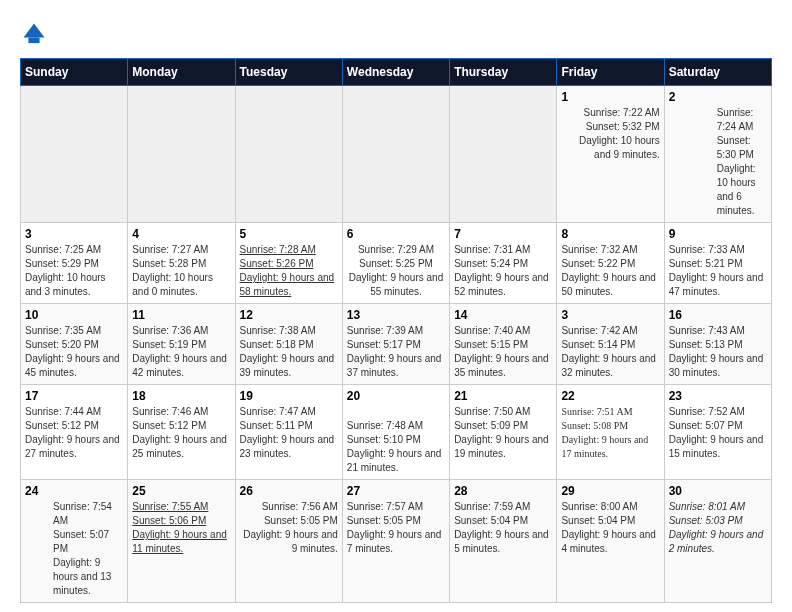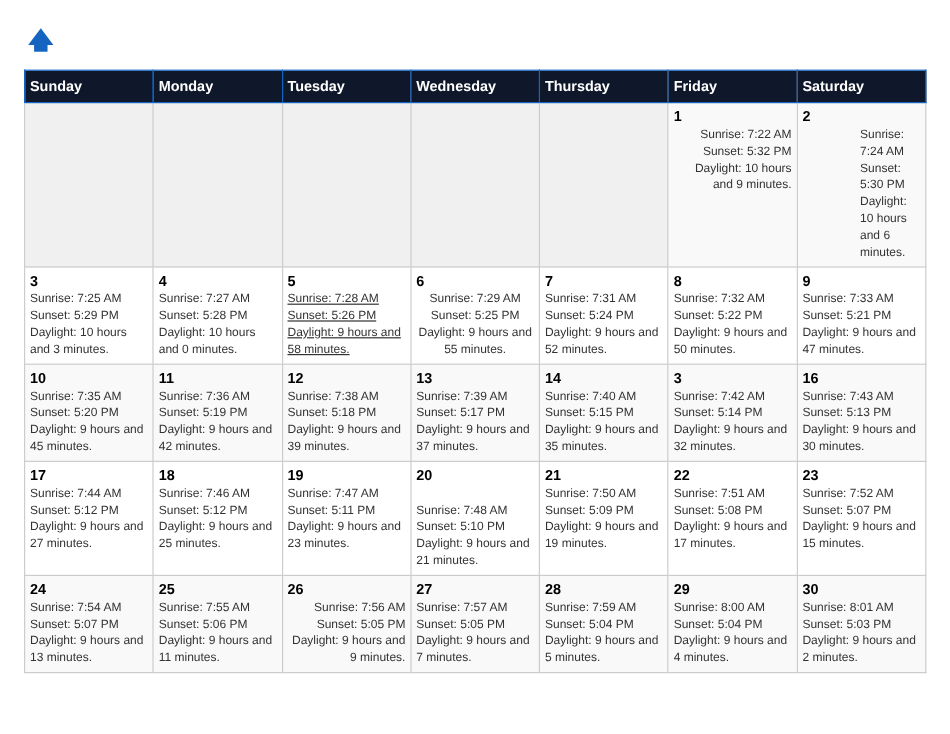--- a/index.html
+++ b/index.html
@@ -255,41 +255,41 @@
 Daylight: 9 hours and 21 minutes.</div>
         </td>
         <td>
           <span class="day-number">21</span>
           <div class="day-info" style="white-space: pre-line;">Sunrise: 7:50 AM
 Sunset: 5:09 PM
 Daylight: 9 hours and 19 minutes.</div>
         </td>
         <td>
           <span class="day-number">22</span>
-          <div class="day-info" style="white-space: pre-line;">Sunrise: 7:51 AM
+          <div class="day-info" style="white-space: pre-line; font-family: Liberation Serif, serif;">Sunrise: 7:51 AM
 Sunset: 5:08 PM
 Daylight: 9 hours and 17 minutes.</div>
         </td>
         <td>
           <span class="day-number">23</span>
           <div class="day-info" style="white-space: pre-line;">Sunrise: 7:52 AM
 Sunset: 5:07 PM
 Daylight: 9 hours and 15 minutes.</div>
         </td>
       </tr>
       <tr>
         <td>
           <span class="day-number">24</span>
-          <div class="day-info" style="white-space: pre-line;">Sunrise: 7:54 AM
+          <div class="day-info" style="white-space: pre-line; margin-left: 28px;">Sunrise: 7:54 AM
 Sunset: 5:07 PM
 Daylight: 9 hours and 13 minutes.</div>
         </td>
         <td>
           <span class="day-number">25</span>
-          <div class="day-info" style="white-space: pre-line;">Sunrise: 7:55 AM
+          <div class="day-info" style="white-space: pre-line; text-decoration: underline;">Sunrise: 7:55 AM
 Sunset: 5:06 PM
 Daylight: 9 hours and 11 minutes.</div>
         </td>
         <td>
           <span class="day-number">26</span>
           <div class="day-info" style="white-space: pre-line; text-align: right;">Sunrise: 7:56 AM
 Sunset: 5:05 PM
 Daylight: 9 hours and 9 minutes.</div>
         </td>
         <td>
@@ -305,19 +305,19 @@
 Daylight: 9 hours and 5 minutes.</div>
         </td>
         <td>
           <span class="day-number">29</span>
           <div class="day-info" style="white-space: pre-line;">Sunrise: 8:00 AM
 Sunset: 5:04 PM
 Daylight: 9 hours and 4 minutes.</div>
         </td>
         <td>
           <span class="day-number">30</span>
-          <div class="day-info" style="white-space: pre-line;">Sunrise: 8:01 AM
+          <div class="day-info" style="white-space: pre-line; font-style: italic;">Sunrise: 8:01 AM
 Sunset: 5:03 PM
 Daylight: 9 hours and 2 minutes.</div>
         </td>
       </tr>
     </tbody>
 </table>
 
 </body></html>

